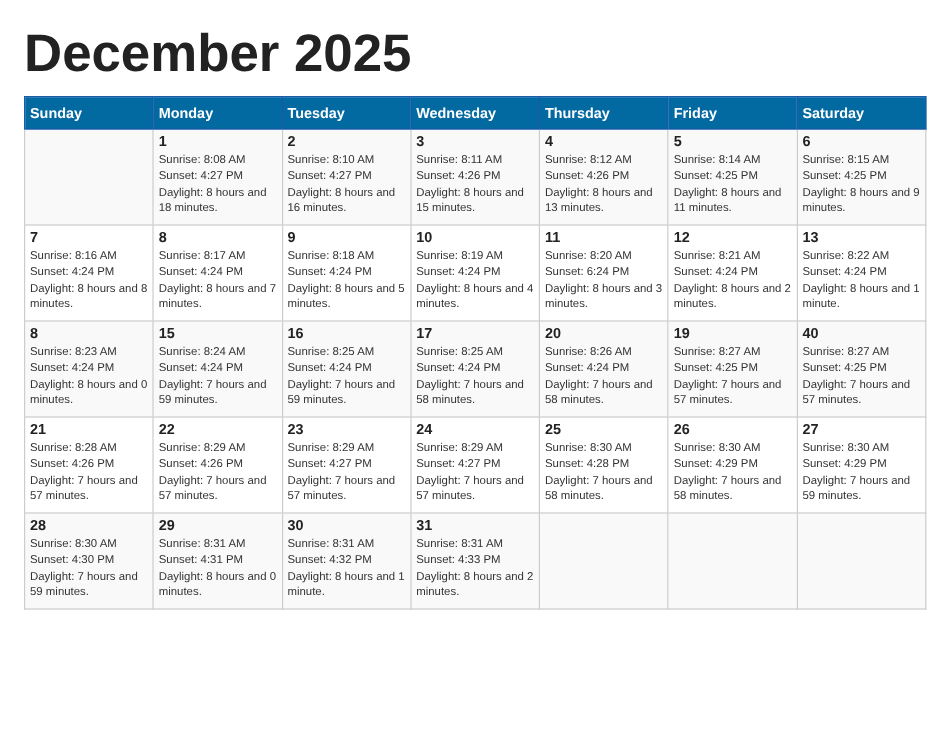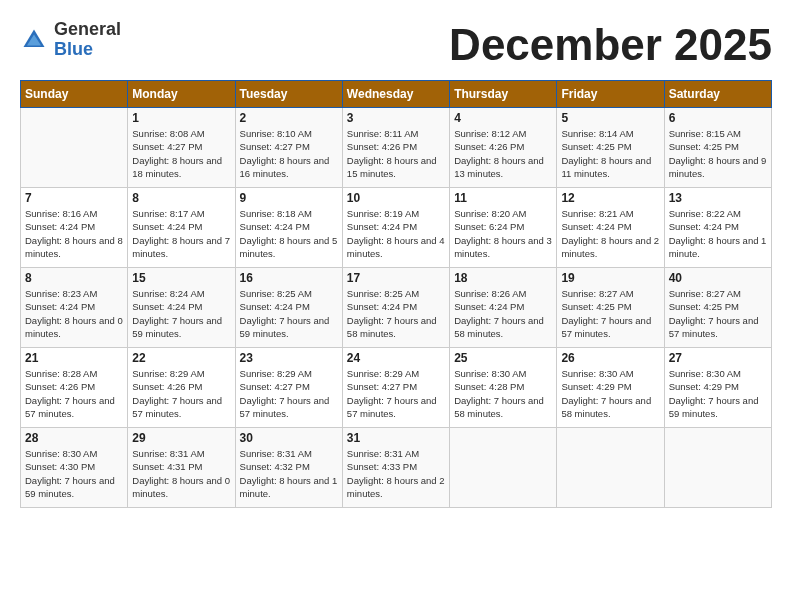--- a/index.html
+++ b/index.html
@@ -43,21 +43,21 @@
     .location {
       font-size: 15px;
       color: #444;
     }
     table {
       width: 100%;
       border-collapse: collapse;
       table-layout: fixed;
     }
     thead tr th {
-      background-color: #a16207;
+      background-color: #0369a1;
       color: #fff;
       font-size: 12px;
       font-weight: bold;
       padding: 6px 4px;
       text-align: left;
       border: 1px solid #1a5aaa;
     }
     tbody tr td {
       border: 1px solid #ccc;
       vertical-align: top;
@@ -81,30 +81,20 @@
     .day-info {
       font-size: 9.5px;
       line-height: 1.4;
       color: #333;
     }
   </style>
 </head>
 <body>
 
 <div class="header">
-  <div class="logo">
-    <svg class="logo-icon" viewBox="0 0 40 40">
-      <polygon points="20,5 35,30 5,30" fill="#2a6ebb"></polygon>
-      <polygon points="20,12 30,28 10,28" fill="#5a9edb"></polygon>
-    </svg>
-    <div class="logo-text">
-      <span class="logo-general">General</span><br>
-      <span class="logo-blue">Blue</span>
-    </div>
-  </div>
   <div class="title-block">
     <div class="month-title">December 2025</div>
   </div>
 </div>
 
 <table>
   <thead>
     <tr>
     <th>Sunday</th>
         <th>Monday</th>
@@ -235,21 +225,21 @@
 and 59 minutes.</div>
         </td>
         <td>
           <div class="day-number">17</div>
           <div class="day-info">Sunrise: 8:25 AM
 Sunset: 4:24 PM
 Daylight: 7 hours
 and 58 minutes.</div>
         </td>
         <td>
-          <div class="day-number">18</div>
+          <div class="day-number">20</div>
           <div class="day-info">Sunrise: 8:26 AM
 Sunset: 4:24 PM
 Daylight: 7 hours
 and 58 minutes.</div>
         </td>
         <td>
           <div class="day-number">19</div>
           <div class="day-info">Sunrise: 8:27 AM
 Sunset: 4:25 PM
 Daylight: 7 hours

